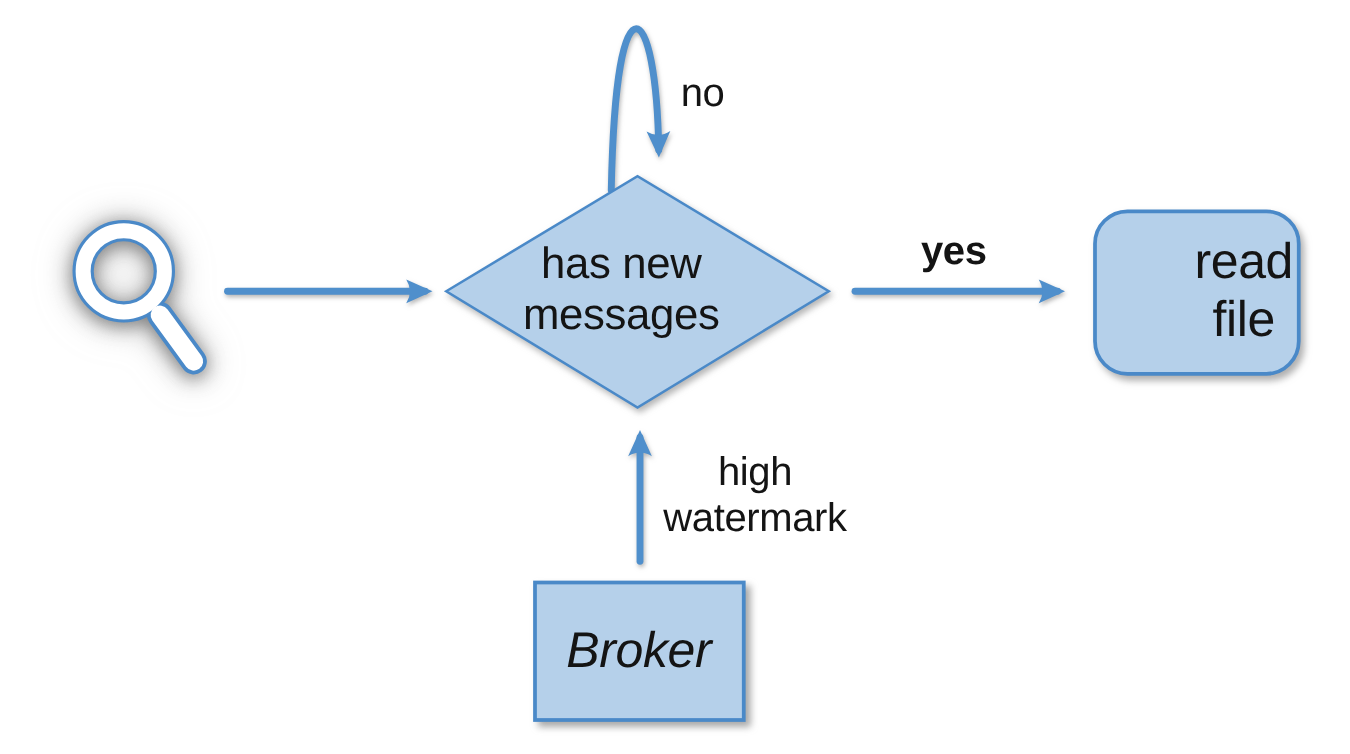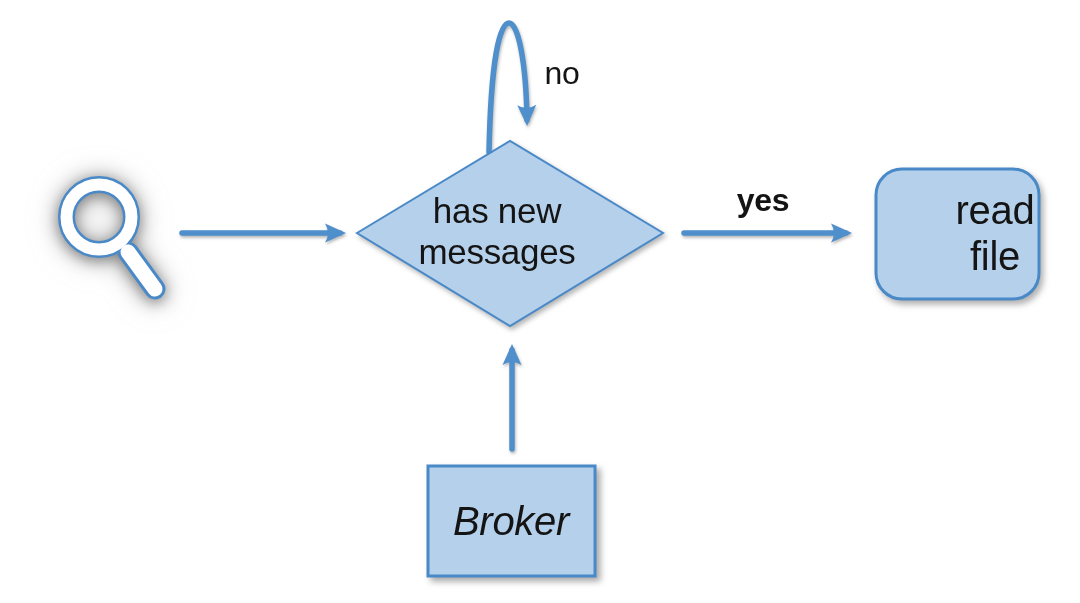--- a/index.html
+++ b/index.html
@@ -94,16 +94,18 @@
   <div class="label label-node-md" style="left:497px; top:232px;">has new
 messages</div>
 
   <div class="label label-edge" style="left:562px; top:74px;">no</div>
 
   <div class="label label-edge" style="left:763px; top:201px;font-weight:bold;">yes</div>
 
   <div class="label label-node-lg" style="left:995px; top:233px;">read
 file</div>
 
+  <div class="label label-edge" style="left:604px; top:396px;">high
+watermark</div>
 
   <div class="label label-node-lg" style="left:511px; top:521px;font-style:italic;">Broker</div>
 
 </div>
 
 </body></html>

